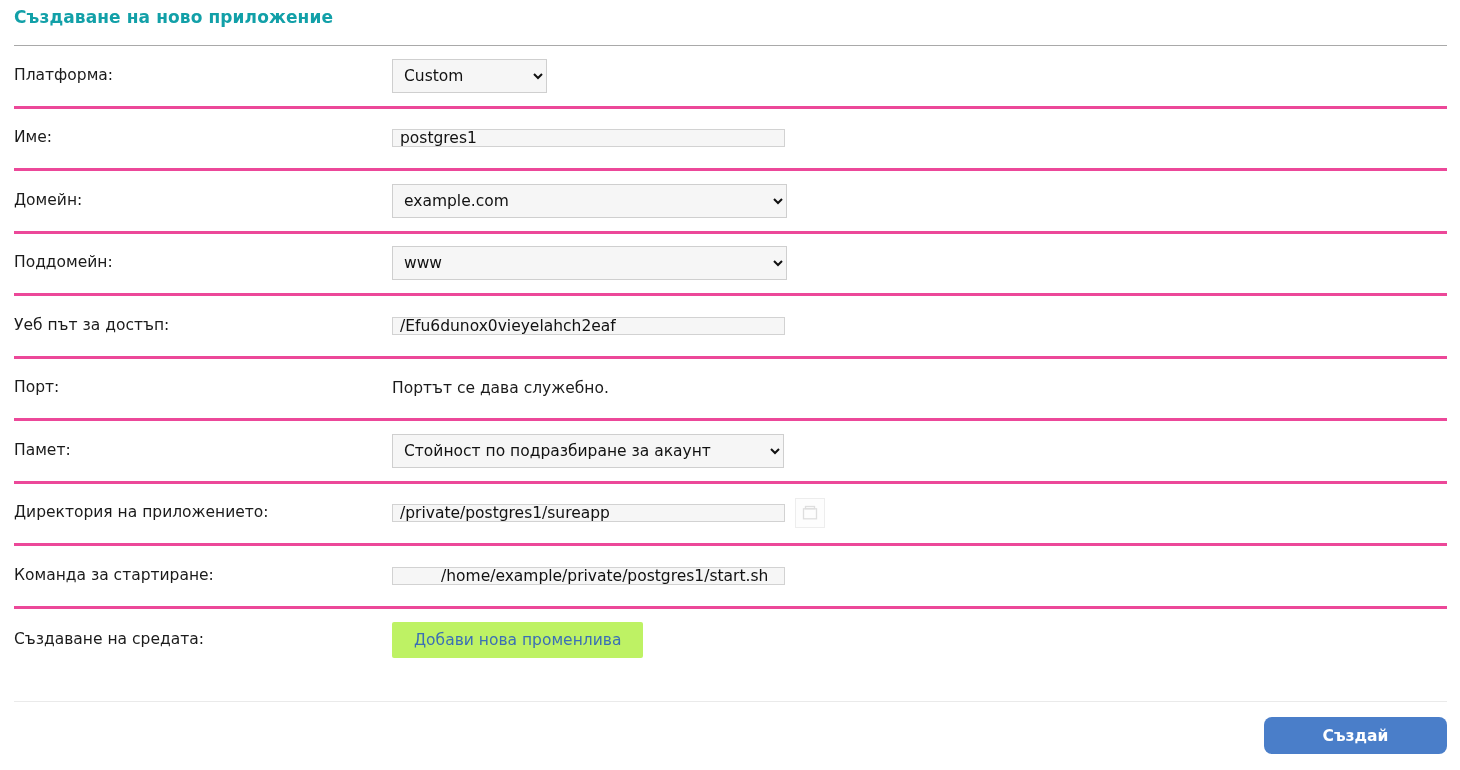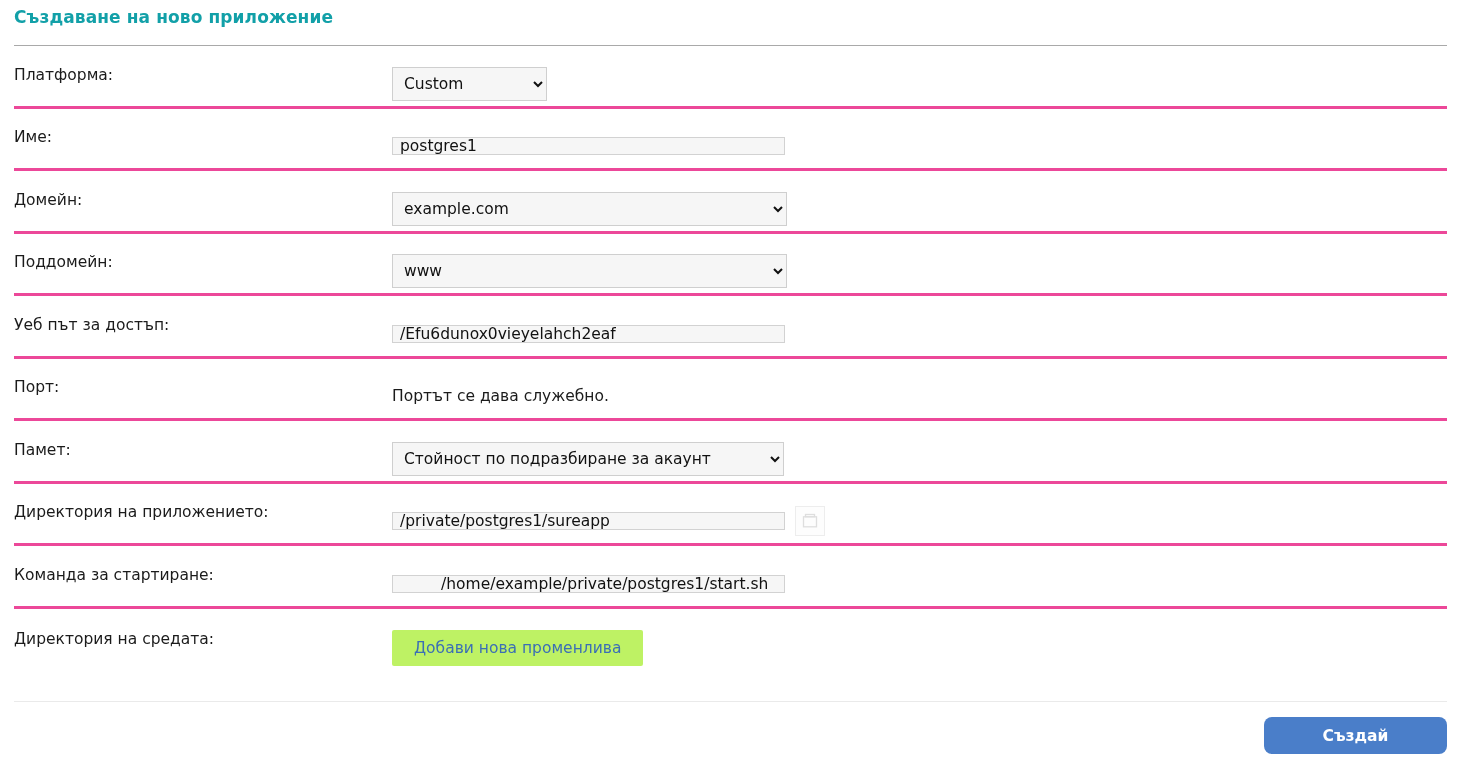--- a/index.html
+++ b/index.html
@@ -71,21 +71,20 @@
     line-height: 1;
   }
 
   .row-field {
     position: absolute;
     left: 378px;
     top: 50%;
     transform: translateY(-50%);
     display: flex;
     align-items: center;
-    margin-top: 8px;
   }
 
   
   select.ctl {
     font-family: "DejaVu Sans", "Liberation Sans", sans-serif;
     font-size: 15.5px;
     color: #111;
     background: #f6f6f6;
     border: 1px solid #cfcfcf;
     border-radius: 0;
@@ -265,21 +264,21 @@
     </div>
 
     <div class="form-row">
       <div class="row-label">Команда за стартиране:</div>
       <div class="row-field">
         <input class="ctl in-cmd" type="text" value="/home/example/private/postgres1/start.sh" style="">
       </div>
     </div>
 
     <div class="form-row no-rule">
-      <div class="row-label">Директория на средата:</div>
+      <div class="row-label">Създаване на средата:</div>
       <div class="row-field">
         <button class="env-btn">Добави нова променлива</button>
       </div>
     </div>
 
   </div>
 
   <div class="footer">
     <div class="footer-rule"></div>
     <button class="create-btn">Създай</button>

